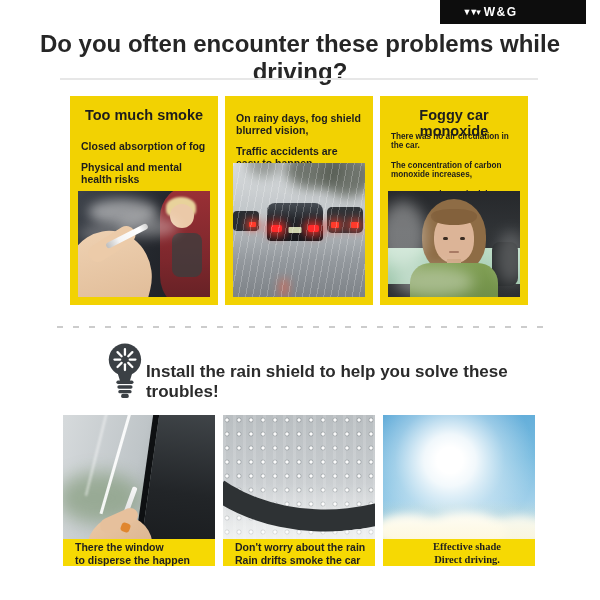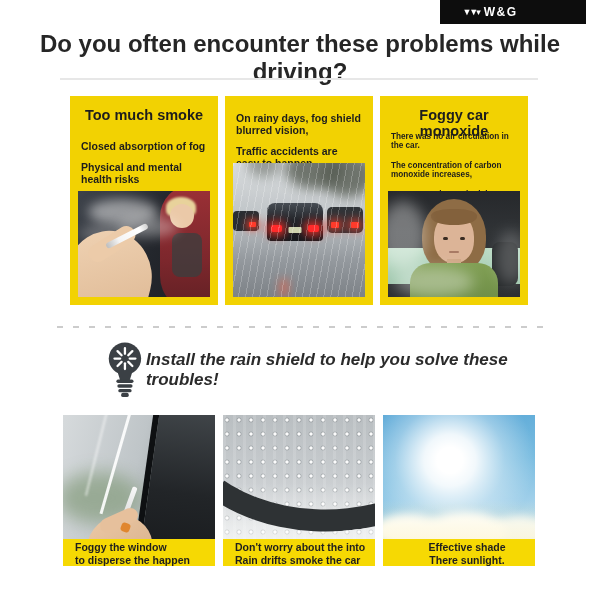--- a/index.html
+++ b/index.html
@@ -68,28 +68,28 @@
   .mouth{position:absolute;top:38px;left:50%;transform:translateX(-50%);width:10px;height:2px;background:#a97a64;border-radius:2px;}
   .neck{position:absolute;left:50%;top:68px;transform:translateX(-50%);width:14px;height:14px;background:#d0a887;}
   .shirt{position:absolute;left:50%;bottom:-6px;transform:translateX(-50%);width:88px;height:40px;background:linear-gradient(180deg,#81a055,#6d8c46);border-radius:20px 20px 0 0;}
   .fogwisp{position:absolute;background:rgba(255,255,255,.35);border-radius:50%;filter:blur(7px);}
   .fw1{left:-8px;top:10px;width:46px;height:70px;}
   .fw2{left:6px;bottom:0;width:80px;height:30px;}
   .fw3{right:-6px;top:40px;width:30px;height:54px;opacity:.6;}
   
   .divider{position:absolute;top:326px;left:57px;width:486px;height:2px;
     background:repeating-linear-gradient(90deg,#cccccc 0 6px,transparent 6px 16px);}
-  .solution{position:absolute;top:338px;left:104px;width:460px;height:64px;display:flex;align-items:center;font-style:italic;}
+  .solution{position:absolute;top:338px;left:104px;width:460px;height:64px;display:flex;align-items:flex-end;}
   .solution .stext{font-size:17px;font-weight:bold;color:#2b2b2b;}
   
   .benefits{position:absolute;top:415px;left:63px;width:472px;height:151px;display:flex;gap:8px;}
   .benefit{width:152px;position:relative;overflow:hidden;}
   .blabel{position:absolute;left:0;right:0;bottom:0;height:27px;background:#F6D903;color:#1f1f1f;
     font-weight:bold;font-size:10.5px;line-height:1.2;padding:2px 0 0 12px;box-sizing:border-box;}
-  .benefit.center .blabel{padding-left:16px;text-align:center;}
+  .benefit.center .blabel{padding-left:16px;text-align:center;font-family:Liberation Serif, serif;}
   .blabel p{margin:0;}
   
   .bp-window{background:linear-gradient(105deg,#d6dadc 0%,#bfc5c8 45%,#a2a8ab 70%,#8f9598 100%);}
   .outside-green{position:absolute;left:-6px;top:38%;width:56%;height:34%;background:#8da287;border-radius:50%;filter:blur(9px);opacity:.8;}
   .shield-edge{position:absolute;left:34%;top:-8%;width:3px;height:75%;background:rgba(255,255,255,.9);transform:rotate(16deg);filter:blur(.6px);}
   .shield-edge2{position:absolute;left:22%;top:-6%;width:2px;height:60%;background:rgba(255,255,255,.55);transform:rotate(14deg);filter:blur(1px);}
   .pillar{position:absolute;right:-26px;top:-12px;width:62%;height:135%;background:linear-gradient(180deg,#43484c 0%,#222528 45%,#121416 100%);transform:rotate(8deg);border-left:6px solid #0e1012;}
   .hand2{position:absolute;left:16%;bottom:-16px;width:66px;height:66px;background:linear-gradient(150deg,#ecc9a6,#d4ac87);border-radius:50% 46% 34% 42%;transform:rotate(-8deg);}
   .finger2{position:absolute;left:24%;bottom:38px;width:40px;height:15px;background:#e6c09c;border-radius:9px;transform:rotate(-24deg);}
   .cig2{position:absolute;left:42%;bottom:46px;width:5px;height:34px;background:linear-gradient(180deg,#f7f7f7,#dcdcdc);border-radius:2px;transform:rotate(20deg);}
@@ -231,44 +231,44 @@
       <div class="outside-green"></div>
       <div class="shield-edge2"></div>
       <div class="shield-edge"></div>
       <div class="pillar"></div>
       <div class="cig2"></div>
       <div class="hand2"></div>
       <div class="finger2"></div>
       <div class="cigtip"></div>
     </div>
     <div class="blabel">
-      <p>Foggy the window</p>
+      <p>There the window</p>
       <p>to disperse the happen</p>
     </div>
   </div>
 
   <div class="benefit">
     <div class="photo bp-drops" style="position:absolute;inset:0;margin:0;">
       <div class="streaks"></div>
       <div class="fogbottom"></div>
       <div class="arc-light"></div>
       <div class="arc-dark"></div>
     </div>
     <div class="blabel">
-      <p>Don't worry about the into</p>
+      <p>Don't worry about the rain</p>
       <p>Rain drifts smoke the car</p>
     </div>
   </div>
 
   <div class="benefit center">
     <div class="photo bp-sun" style="position:absolute;inset:0;margin:0;">
       <div class="sunglow"></div>
       <div class="cloud cl1"></div>
       <div class="cloud cl2"></div>
       <div class="cloud cl3"></div>
       <div class="warm"></div>
     </div>
     <div class="blabel">
       <p>Effective shade</p>
-      <p>There sunlight.</p>
+      <p>Direct driving.</p>
     </div>
   </div>
 </div>
 
 </body></html>

